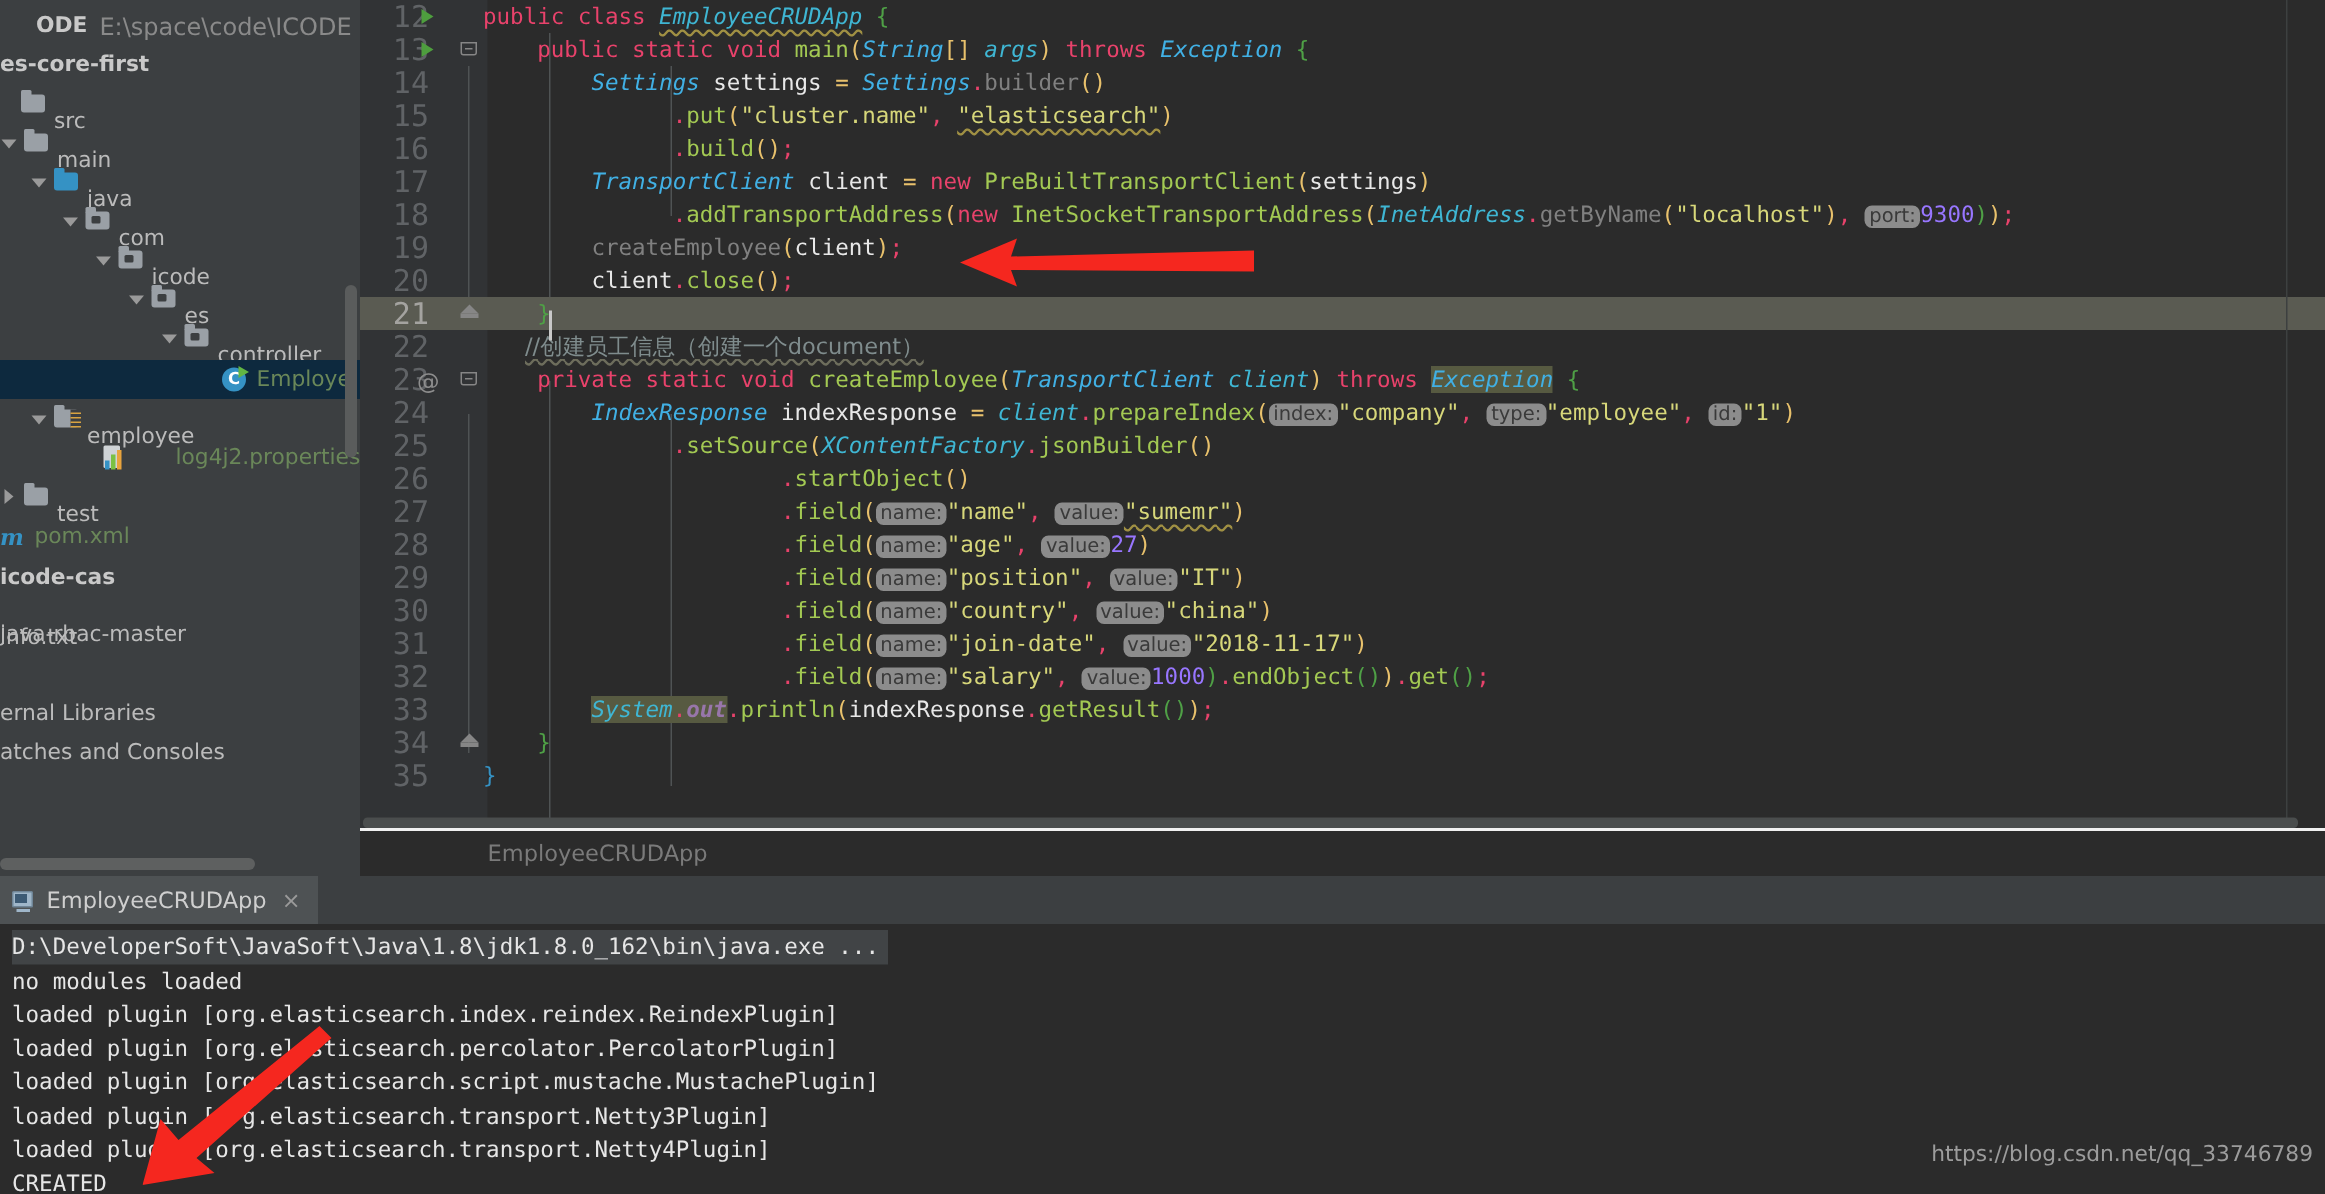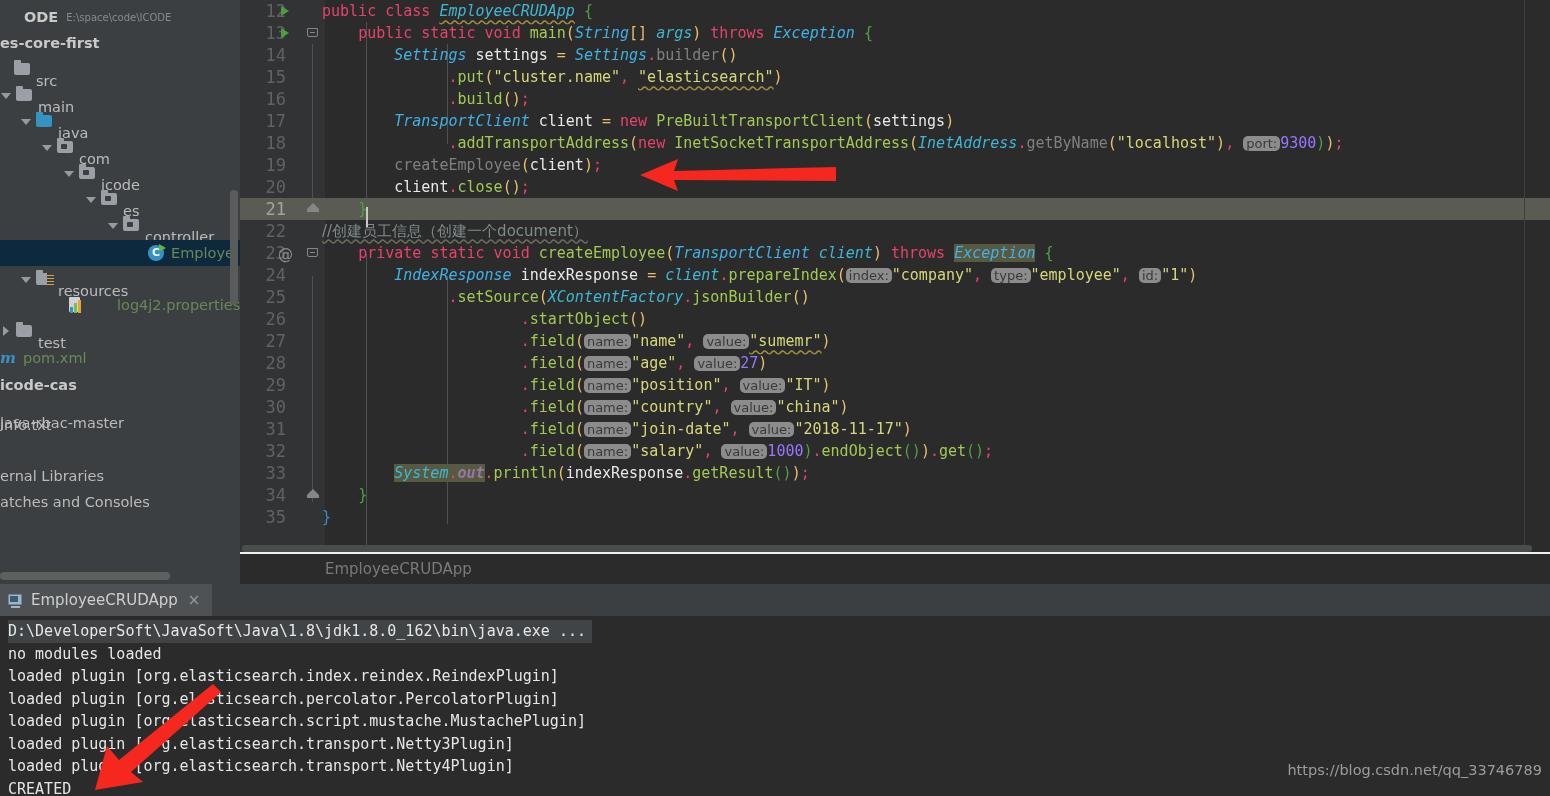--- a/index.html
+++ b/index.html
@@ -83,21 +83,21 @@
     text-align:center; line-height:16px;
   }
   .classicon .run {
     position:absolute; right:-1px; top:-1px; width:0; height:0;
     border-top:4px solid transparent; border-bottom:4px solid transparent;
     border-left:7px solid #62b543;
   }
   .lbl-green { color: #6a8759; }
   .lbl-bold { font-weight: bold; color: #c9c9c9; }
   .lbl-plain { color: #bbbbbb; margin-top: 24px; }
-  .proj-path { color: #8a8a8a; font-size: 10px; margin-left: 8px; }
+  .proj-path { color: #8a8a8a; font-size: 16px; margin-left: 8px; }
 
   #sidebar-hscroll {
     position: absolute; left: 0; top: 570px; width: 240px; height: 12px;
     background: #3c3f41;
   }
   #sidebar-hscroll .thumb {
     position: absolute; left: 0; top: 2px; width: 170px; height: 8px;
     background: #5e6060; border-radius: 4px;
   }
   #sidebar-vscroll {
@@ -118,21 +118,21 @@
     position: absolute; left: 0; top: 0; width: 85px; height: 556px;
     background: #313335;
   }
   .code-line {
     position: absolute; left: 0; width: 1310px; height: 22px;
     display: flex; align-items: center;
   }
   .code-line.current { background: #5a5b52; }
   .lnum {
     position: absolute; left: 0; width: 46px; text-align: right;
-    color: #606366; font-size: 17px;
+    color: #606366; font-size: 20px;
     font-family: "DejaVu Sans Mono", monospace;
   }
   .lnum.active { color: #a4a3a0; }
   .run-mark {
     position: absolute; left: 38px; width: 14px; height: 14px;
   }
   .run-mark::after {
     content: ""; position: absolute; left: 3px; top: 2px;
     border-top: 5px solid transparent; border-bottom: 5px solid transparent;
     border-left: 8px solid #4e9e3e;
@@ -176,21 +176,21 @@
   .typ  { color: #41b0e4; font-style: italic; }
   .mth  { color: #a3c953; }
   .str  { color: #d7d77a; }
   .num  { color: #9876ff; }
   .fld  { color: #9876aa; font-style: italic; font-weight: bold; }
   .var  { color: #e8e8e8; }
   .grey { color: #808080; }
   .punc { color: #e8c16c; }
   .semi { color: #e8426b; }
   .brkt { color: #4fa046; }
-  .cmt  { color: #7f8c8d; }
+  .cmt  { color: #7f8c8d; margin-left: 28px; }
   .hl-ident { background: #575a41; }
   .hint {
     background: #8c8c8c; color: #3a3a3a; border-radius: 5px;
     padding: 0 3px; font-size: 13px; font-family: "DejaVu Sans", sans-serif;
   }
   .wavy { text-decoration: underline wavy #a09043; text-underline-offset: 3px; }
   .wavy-cmt { text-decoration: underline wavy #6d6d5c; text-underline-offset: 3px; }
 
   #right-margin {
     position: absolute; left: 1284px; top: 0; width: 1px; height: 556px;
@@ -364,21 +364,21 @@
       <span class="arrow down"></span>
       <span class="ficon">
         <span class="fold"></span>
           <span class="bars">
             <i></i>
             <i></i>
             <i></i>
             <i></i>
           </span>
       </span>
-      <span class="lbl-plain">resources</span>
+      <span class="lbl-plain">employee</span>
     </div>
 
     <div class="tree-row" style="top:292px; padding-left:68px;gap:28px;">
       <span class="propicon">
         <span class="pg"></span>
           <b></b>
           <b></b>
           <b></b>
       </span>
       <span class="lbl-green">log4j2.properties</span>

